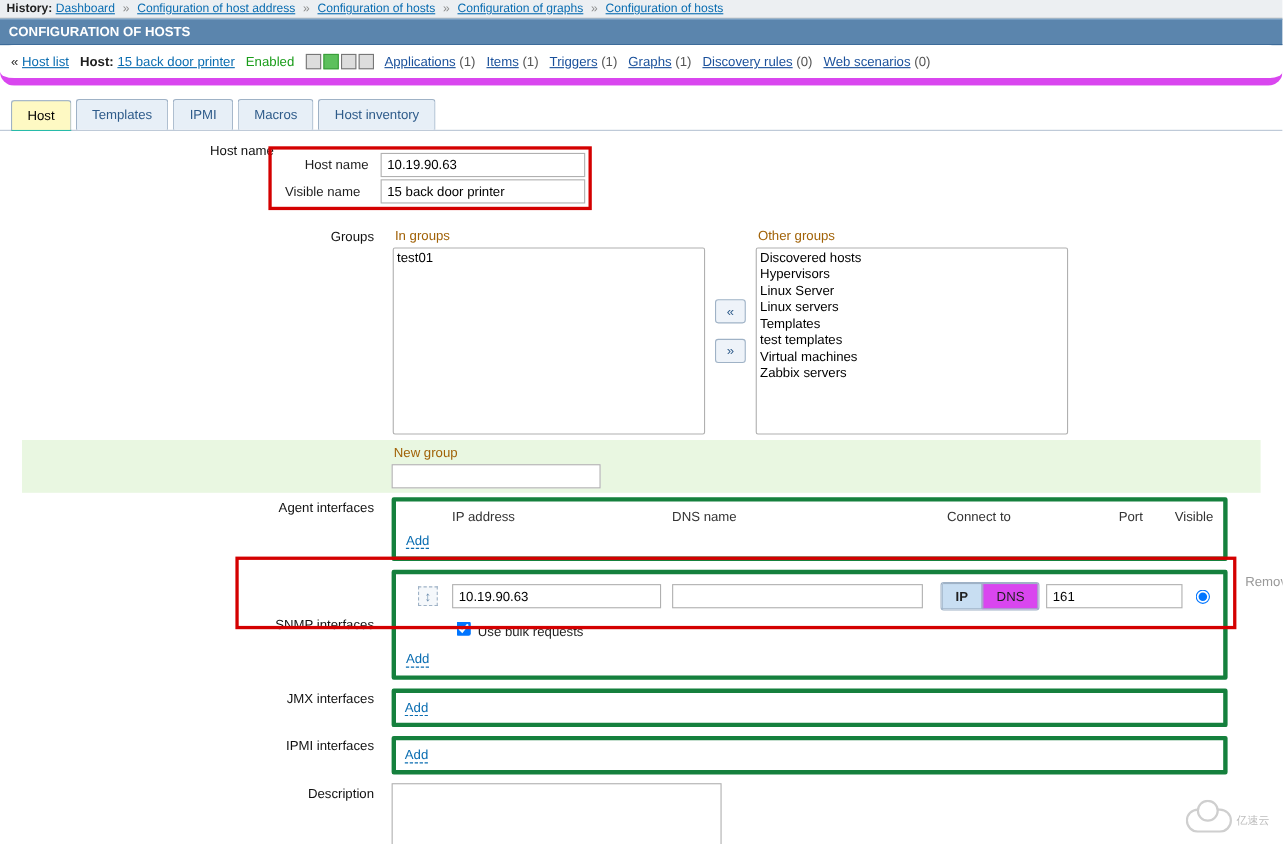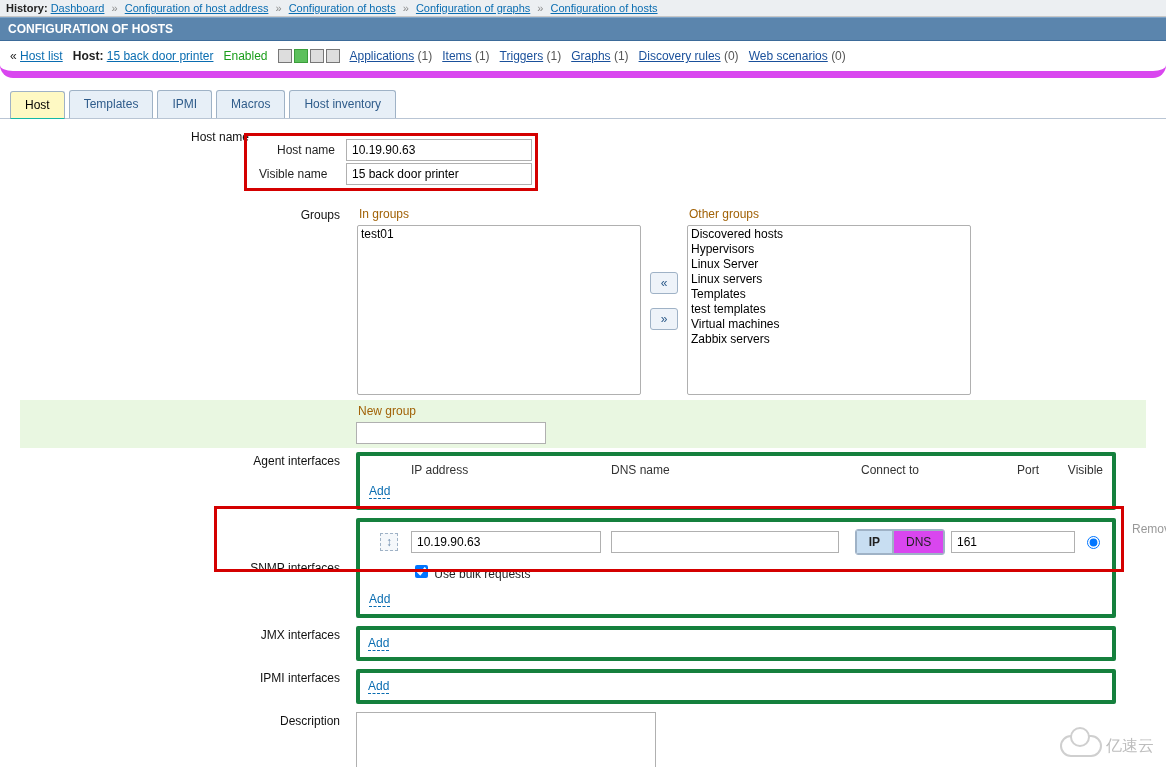--- a/index.html
+++ b/index.html
@@ -30,21 +30,21 @@
   .move-btn { width: 28px; height: 22px; border: 1px solid #9fb2c6; background: #eef3f9; font-size: 12px; color: #2e5b8a; border-radius: 3px; cursor: pointer; }
   .addlink { color: #0a6db1; border-bottom: 1px dashed #0a6db1; cursor: pointer; display: inline-block; }
   .iface-tbl { border: 4px solid #15803d; border-radius: 2px; padding: 6px 8px; }
   .iface-hdr { color: #333; font-size: 12px; }
   .ipdns-btn { border: 1px solid #9fb2c6; background: #d946ef; padding: 4px 12px; cursor: pointer; font-size: 12px; }
   .ipdns-btn.active { background: #c8def2; font-weight: bold; }
   .drag { width: 18px; height: 18px; border: 1px dashed #9fb2c6; color: #6789ab; display: inline-flex; align-items: center; justify-content: center; font-size: 12px; background: #f5f8fb; }
   .remove { color: #999; cursor: default; }
   .redbox-snmp { border: 3px solid #d40000; }
   .greenrow > td { background: #e9f7e1; }
-  .watermark { position: fixed; right: 12px; bottom: 10px; color: #bdbdbd; font-size: 16px; font-family: "Microsoft YaHei", sans-serif; display: flex; align-items: center; gap: 4px; pointer-events: none; }
+  .watermark { position: fixed; right: 12px; bottom: 10px; color: #bdbdbd; font-size: 10px; font-family: "Microsoft YaHei", sans-serif; display: flex; align-items: center; gap: 4px; pointer-events: none; }
   .watermark .cloud { width: 42px; height: 22px; border: 2px solid #cfcfcf; border-radius: 12px; position: relative; }
   .watermark .cloud::before { content: ""; position: absolute; width: 16px; height: 16px; border: 2px solid #cfcfcf; border-radius: 50%; top: -10px; left: 8px; background: #fff; }
 </style>
 </head>
 <body>
 
 <div class="history">
   <b>History:</b>
   <a>Dashboard</a>
   <span class="sep">»</span>

